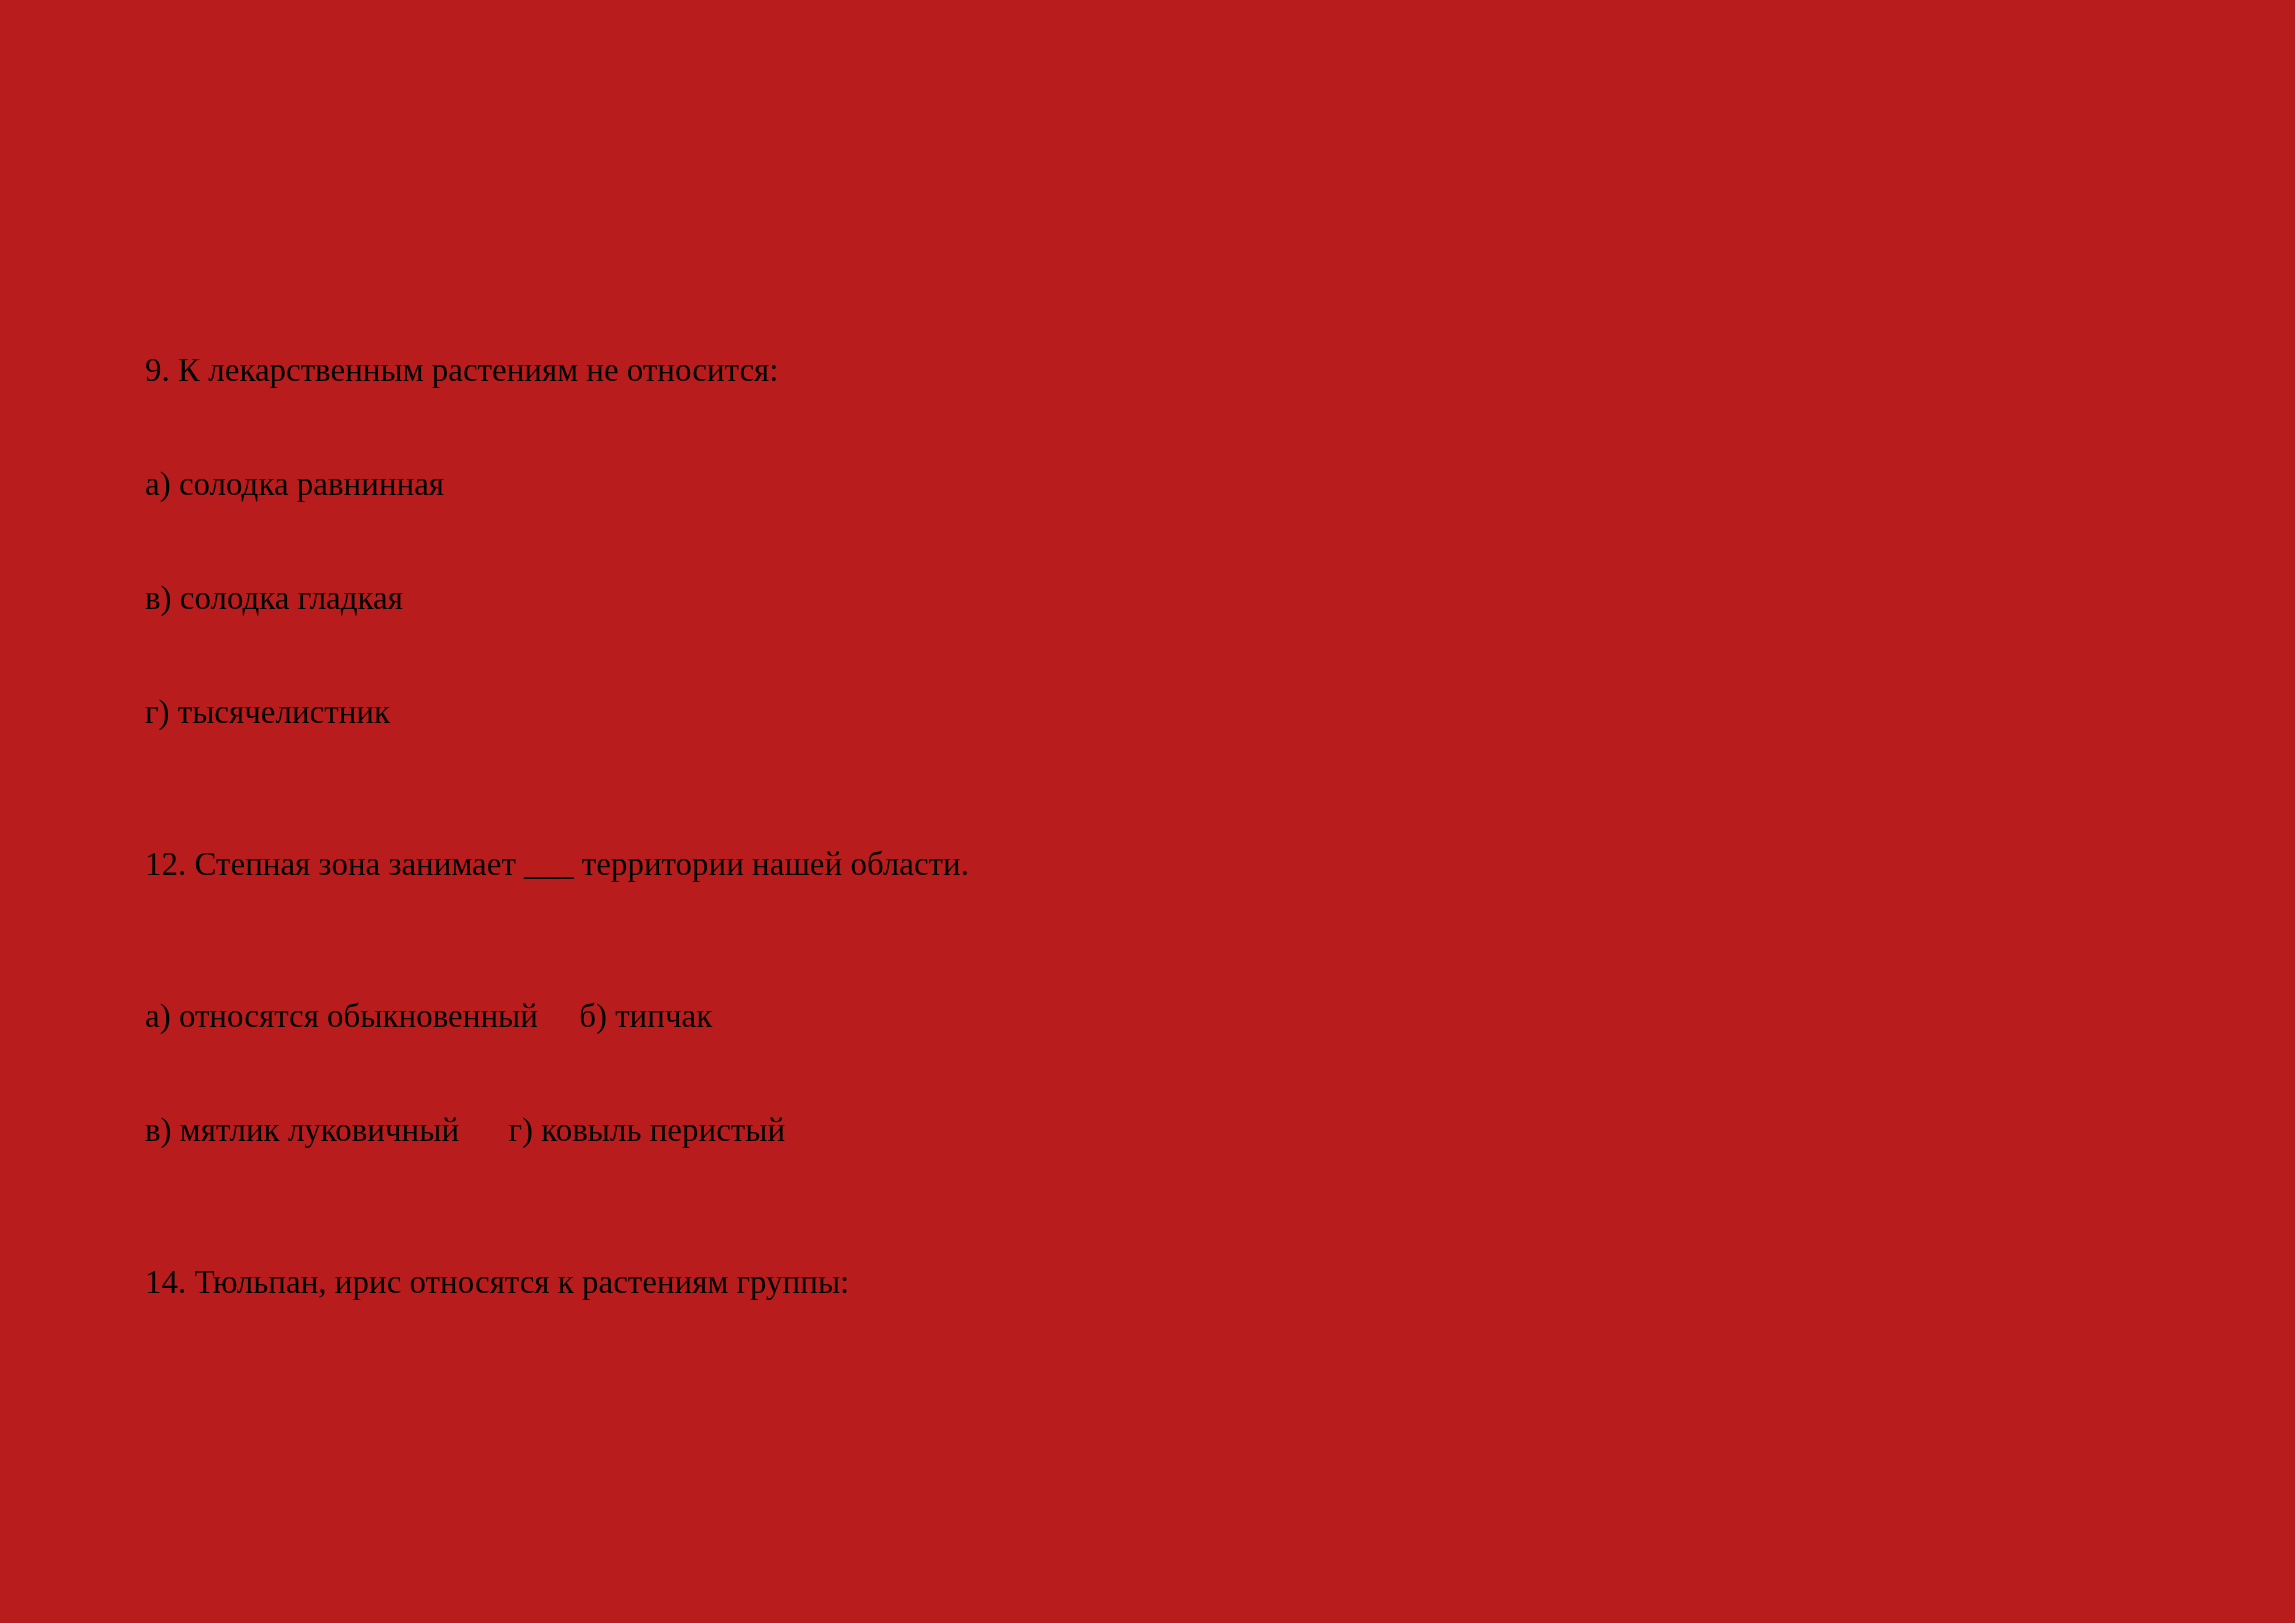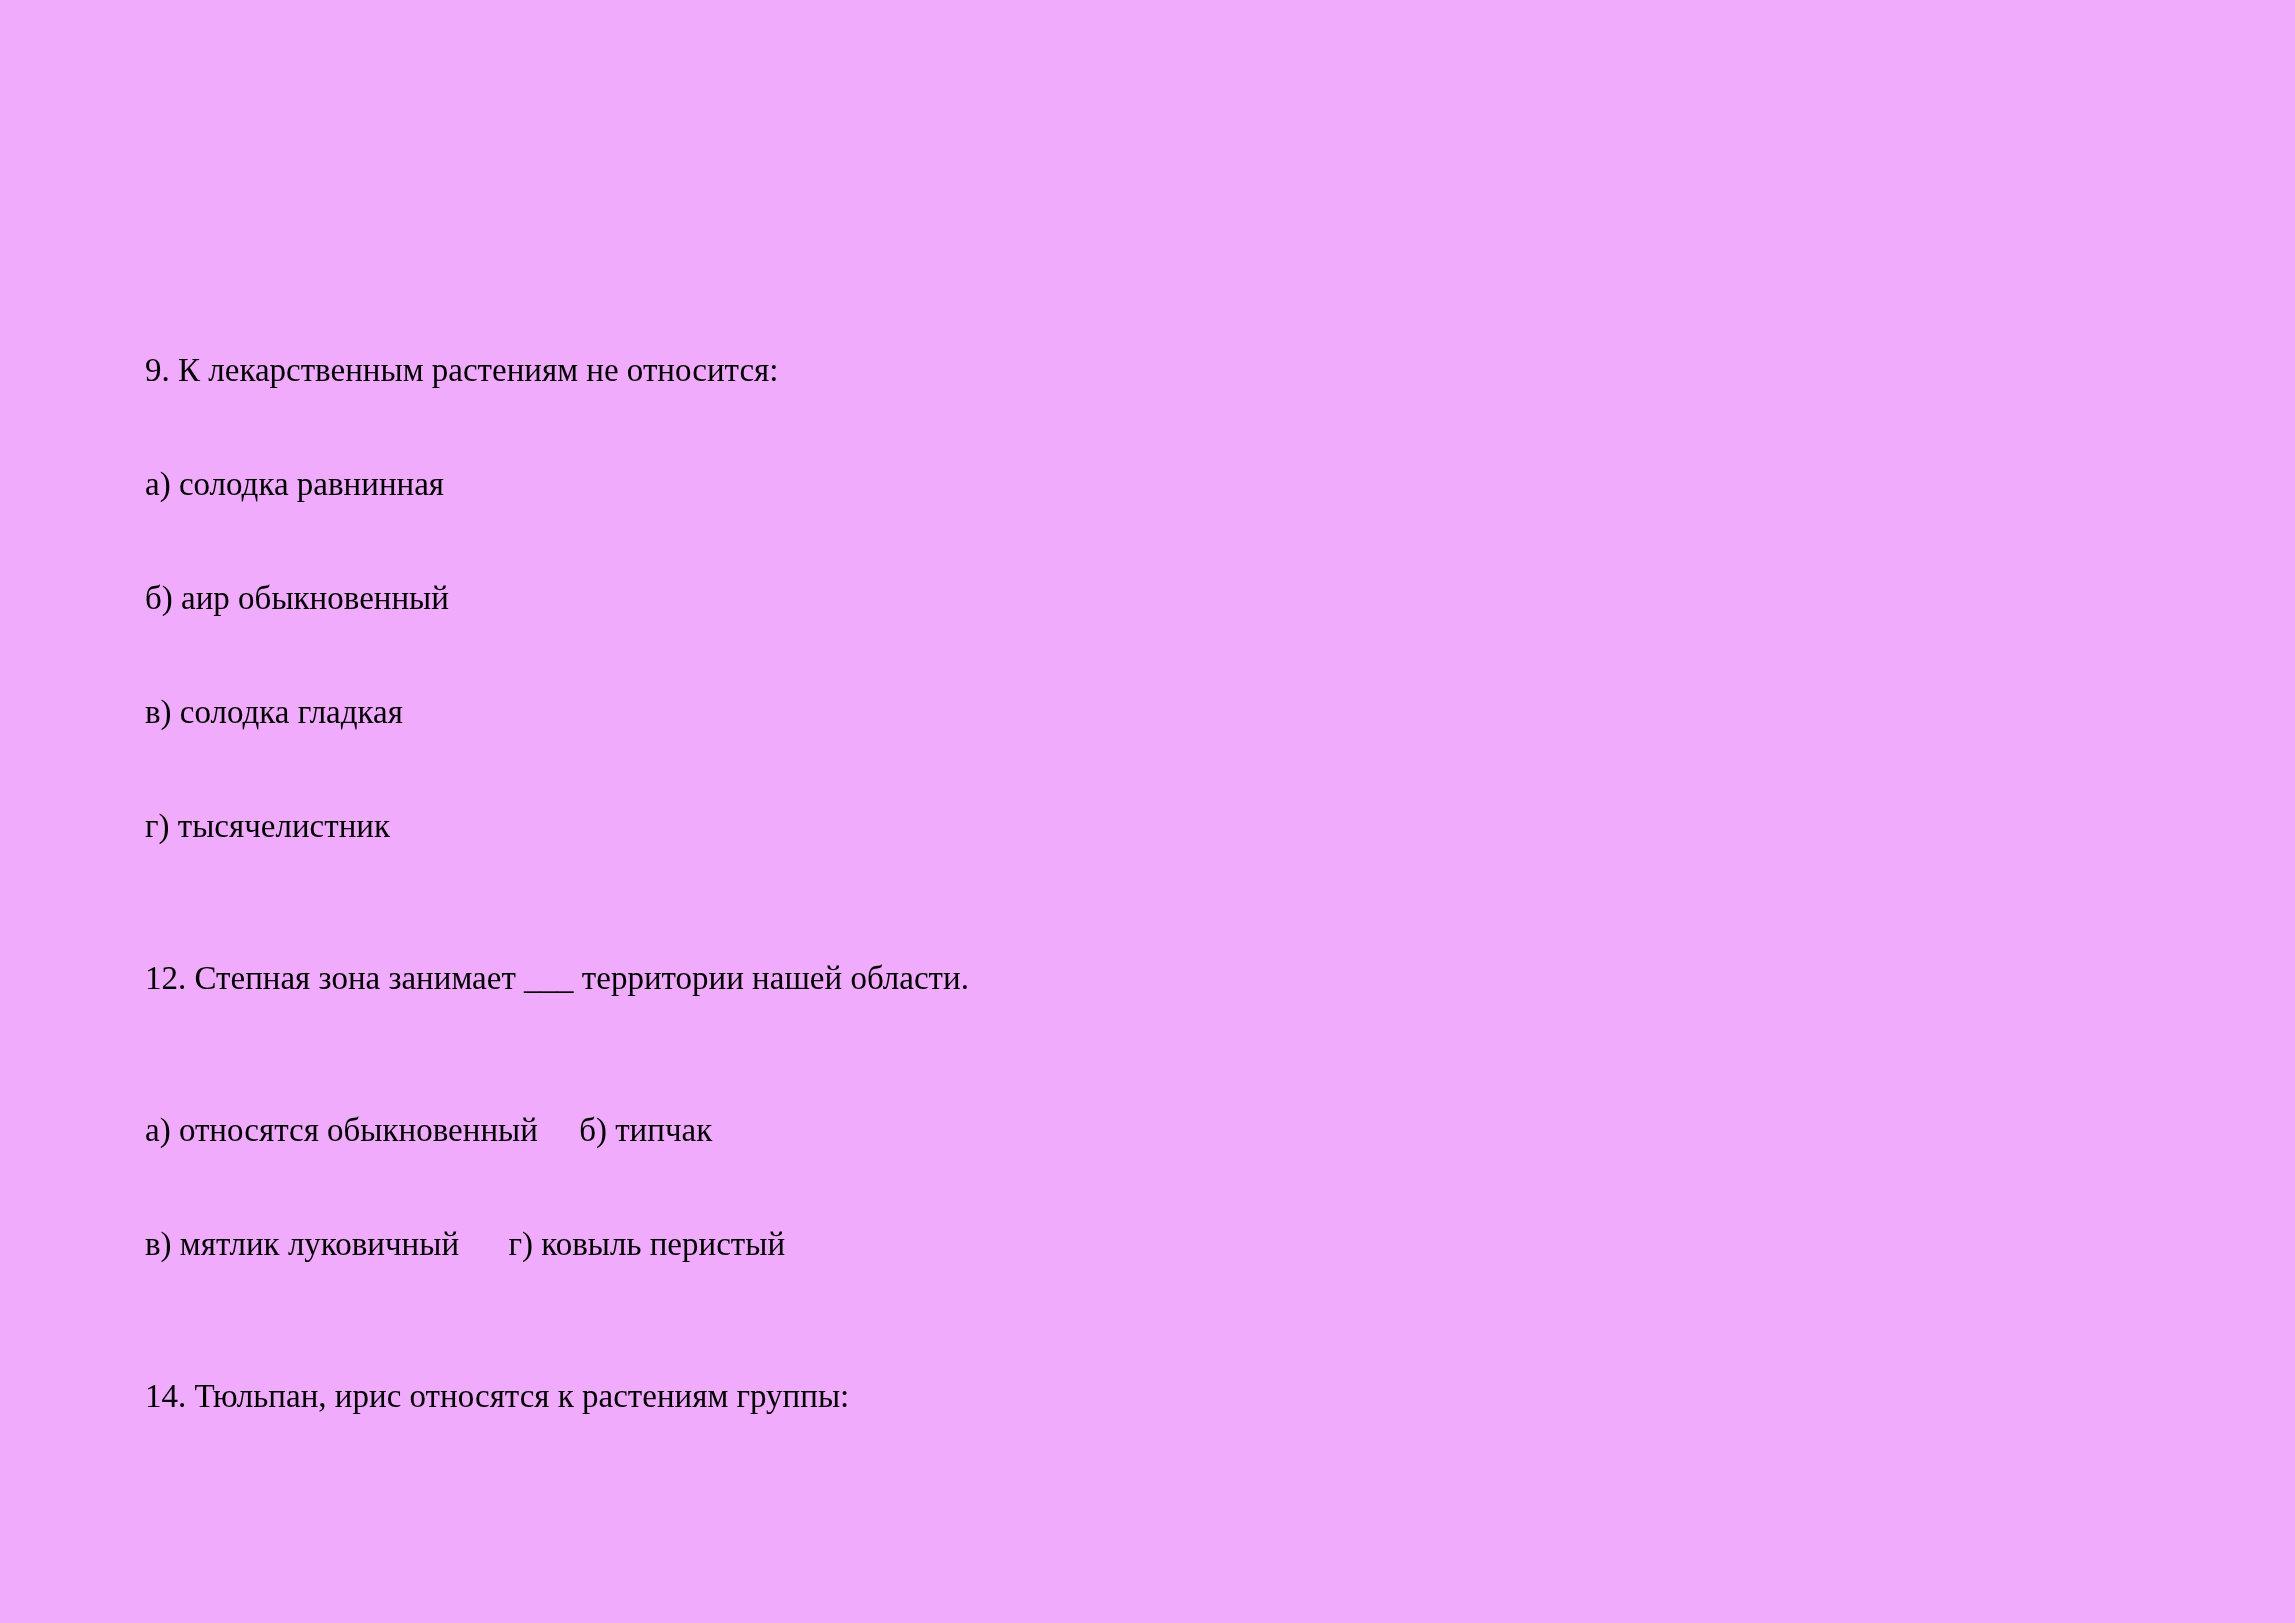--- a/index.html
+++ b/index.html
@@ -4,21 +4,21 @@
 <style>
   html, body {
     margin: 0;
     padding: 0;
     background: #ffffff;
   }
   .page {
     position: relative;
     width: 2295px;
     height: 1623px;
-    background: #f0abfc;
+    background: #b91c1c;
     overflow: hidden;
     font-family: "Liberation Serif", "DejaVu Serif", serif;
     color: #000000;
   }
   .content {
     position: absolute;
     left: 145px;
     top: 237px;
     width: 2081px;
     font-size: 33px;
@@ -31,21 +31,20 @@
   }
 </style>
 </head>
 <body>
 
 <div class="page">
   <div class="content">
 
     <div class="line">9. К лекарственным растениям не относится:</div>
     <div class="line">а) солодка равнинная</div>
-    <div class="line">б) аир обыкновенный</div>
     <div class="line">в) солодка гладкая</div>
     <div class="line">г) тысячелистник</div>
 
     <div class="line">12. Степная зона занимает ___ территории нашей области.</div>
 
     <div class="line">а) относятся обыкновенный     б) типчак</div>
     <div class="line">в) мятлик луковичный      г) ковыль перистый</div>
 
     <div class="line">14. Тюльпан, ирис относятся к растениям группы:</div>
     

